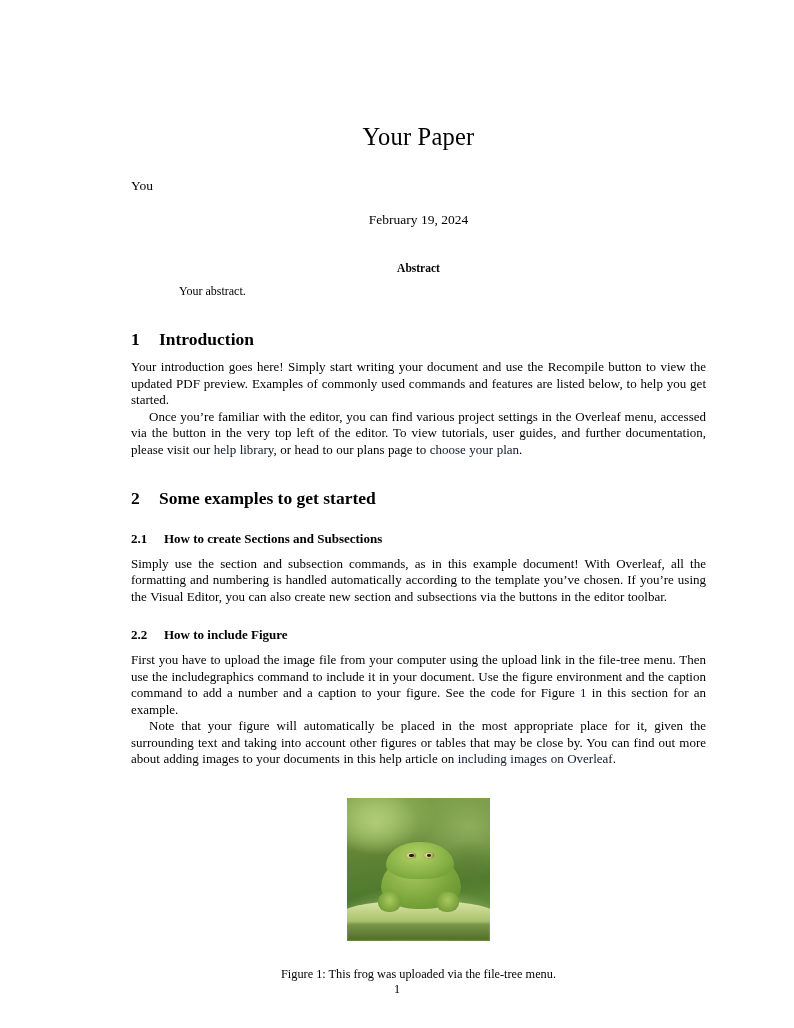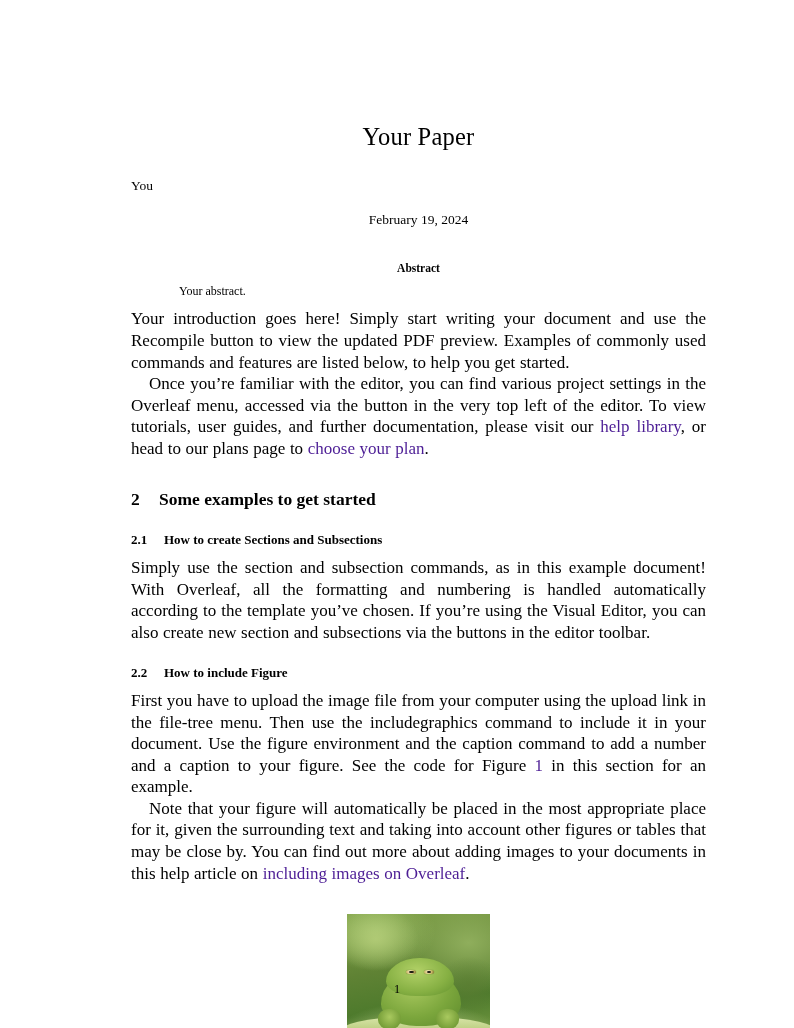--- a/index.html
+++ b/index.html
@@ -67,33 +67,33 @@
     font-size: 13px;
     font-weight: bold;
     margin: 22px 0 0 0;
     line-height: 1.2;
   }
   h2.subsection .num {
     display: inline-block;
     min-width: 33px;
   }
   p.para {
-    font-size: 17px;
+    font-size: 13px;
     line-height: 1.27;
     margin: 9px 0 0 0;
     text-align: justify;
     text-justify: inter-word;
     word-spacing: 0.02em;
   }
   p.para.indent {
     margin-top: 0;
     text-indent: 18px;
   }
   a.link {
-    color: #4c1d95;
+    color: #0f172a;
     text-decoration: none;
   }
   .figure {
     margin-top: 30px;
     text-align: center;
   }
   .figure-img {
     display: inline-block;
     width: 143px;
     height: 143px;
@@ -212,20 +212,23 @@
 <div class="page">
   <div class="content">
 
     <div class="doc-title">Your Paper</div>
     <div class="doc-author">You</div>
     <div class="doc-date">February 19, 2024</div>
 
     <div class="abstract-head">Abstract</div>
     <div class="abstract-body">Your abstract.</div>
 
+    <h1 class="section">
+      <span class="num">1</span><span>Introduction</span>
+    </h1>
 
     <p class="para">
       <span>Your introduction goes here! Simply start writing your document and use the Recompile button to view the updated PDF preview. Examples of commonly used commands and features are listed below, to help you get started.</span>
     </p>
 
     <p class="para indent">
       <span>Once you’re familiar with the editor, you can find various project settings in the Overleaf menu, accessed via the button in the very top left of the editor. To view tutorials, user guides, and further documentation, please visit our </span><a class="link" href="#">help library</a><span>, or head to our plans page to </span><a class="link" href="#">choose your plan</a><span>.</span>
     </p>
 
     <h1 class="section">

